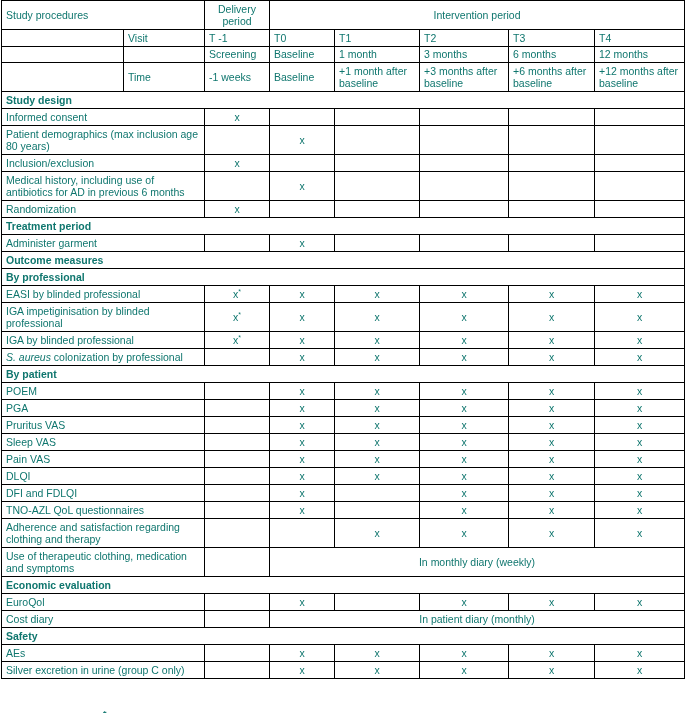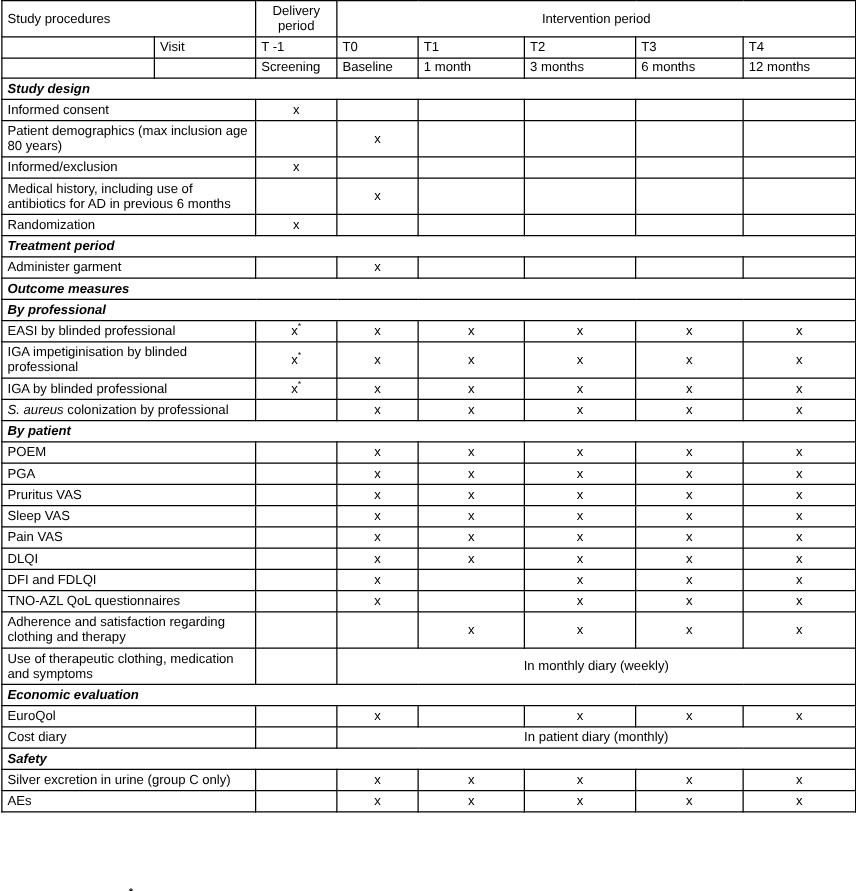--- a/index.html
+++ b/index.html
@@ -5,21 +5,21 @@
   html, body {
     margin: 0; padding: 0;
     width: 685px; height: 713px;
     background: #ffffff;
     overflow: hidden;
   }
   .page {
     position: relative;
     width: 685px; height: 713px;
     font-family: "Liberation Sans", sans-serif;
-    color: #000000;
+    color: #0f766e;
   }
   table.schedule {
     border-collapse: collapse;
     table-layout: fixed;
     width: 683px;
     margin-left: 1px;
     font-size: 10.5px;
     line-height: 12.5px;
   }
   table.schedule td {
@@ -32,21 +32,20 @@
   tr { height: 17px; }
   tr.tall { height: 29px; }
   tr.hdr1 { height: 29px; }
   tr.hdr3 { height: 16px; }
   td.center { text-align: center; }
   td.mark { text-align: center; padding: 1px 1px; }
   td.section {
     background: #d2d2d2;
     font-weight: bold;
     border-top-width: 2px;
-    font-style: italic;
   }
   td.label i { font-style: italic; }
   sup { font-size: 7px; line-height: 0; vertical-align: super; }
   .footnote-frag {
     position: absolute;
     left: 103px;
     top: 709px;
     font-size: 9px;
     font-weight: bold;
   }
@@ -85,20 +84,30 @@
       <tr class="hdr3">
         <td></td>
         <td></td>
         <td>Screening</td>
         <td>Baseline</td>
         <td>1 month</td>
         <td>3 months</td>
         <td>6 months</td>
         <td>12 months</td>
       </tr>
+      <tr class="tall">
+        <td></td>
+        <td>Time</td>
+        <td>-1 weeks</td>
+        <td>Baseline</td>
+        <td>+1 month after baseline</td>
+        <td>+3 months after baseline</td>
+        <td>+6 months after baseline</td>
+        <td>+12 months after baseline</td>
+      </tr>
     </thead>
     <tbody>
         <tr>
           <td class="section" colspan="8">Study design</td>
         </tr>
         <tr>
           <td class="label" colspan="2">Informed consent</td>
           <td class="mark">x</td>
           <td class="mark"></td>
           <td class="mark"></td>
@@ -109,21 +118,21 @@
         <tr class="tall">
           <td class="label" colspan="2">Patient demographics (max inclusion age 80 years)</td>
           <td class="mark"></td>
           <td class="mark">x</td>
           <td class="mark"></td>
           <td class="mark"></td>
           <td class="mark"></td>
           <td class="mark"></td>
         </tr>
         <tr>
-          <td class="label" colspan="2">Informed/exclusion</td>
+          <td class="label" colspan="2">Inclusion/exclusion</td>
           <td class="mark">x</td>
           <td class="mark"></td>
           <td class="mark"></td>
           <td class="mark"></td>
           <td class="mark"></td>
           <td class="mark"></td>
         </tr>
         <tr class="tall">
           <td class="label" colspan="2">Medical history, including use of antibiotics for AD in previous 6 months</td>
           <td class="mark"></td>
@@ -299,30 +308,30 @@
         </tr>
         <tr>
           <td class="label" colspan="2">Cost diary</td>
           <td class="mark"></td>
           <td class="mark" colspan="5">In patient diary (monthly)</td>
         </tr>
         <tr>
           <td class="section" colspan="8">Safety</td>
         </tr>
         <tr>
+          <td class="label" colspan="2">AEs</td>
+          <td class="mark"></td>
+          <td class="mark">x</td>
+          <td class="mark">x</td>
+          <td class="mark">x</td>
+          <td class="mark">x</td>
+          <td class="mark">x</td>
+        </tr>
+        <tr>
           <td class="label" colspan="2">Silver excretion in urine (group C only)</td>
-          <td class="mark"></td>
-          <td class="mark">x</td>
-          <td class="mark">x</td>
-          <td class="mark">x</td>
-          <td class="mark">x</td>
-          <td class="mark">x</td>
-        </tr>
-        <tr>
-          <td class="label" colspan="2">AEs</td>
           <td class="mark"></td>
           <td class="mark">x</td>
           <td class="mark">x</td>
           <td class="mark">x</td>
           <td class="mark">x</td>
           <td class="mark">x</td>
         </tr>
       </tbody>
   </table>
   <div class="footnote-frag">*</div>

